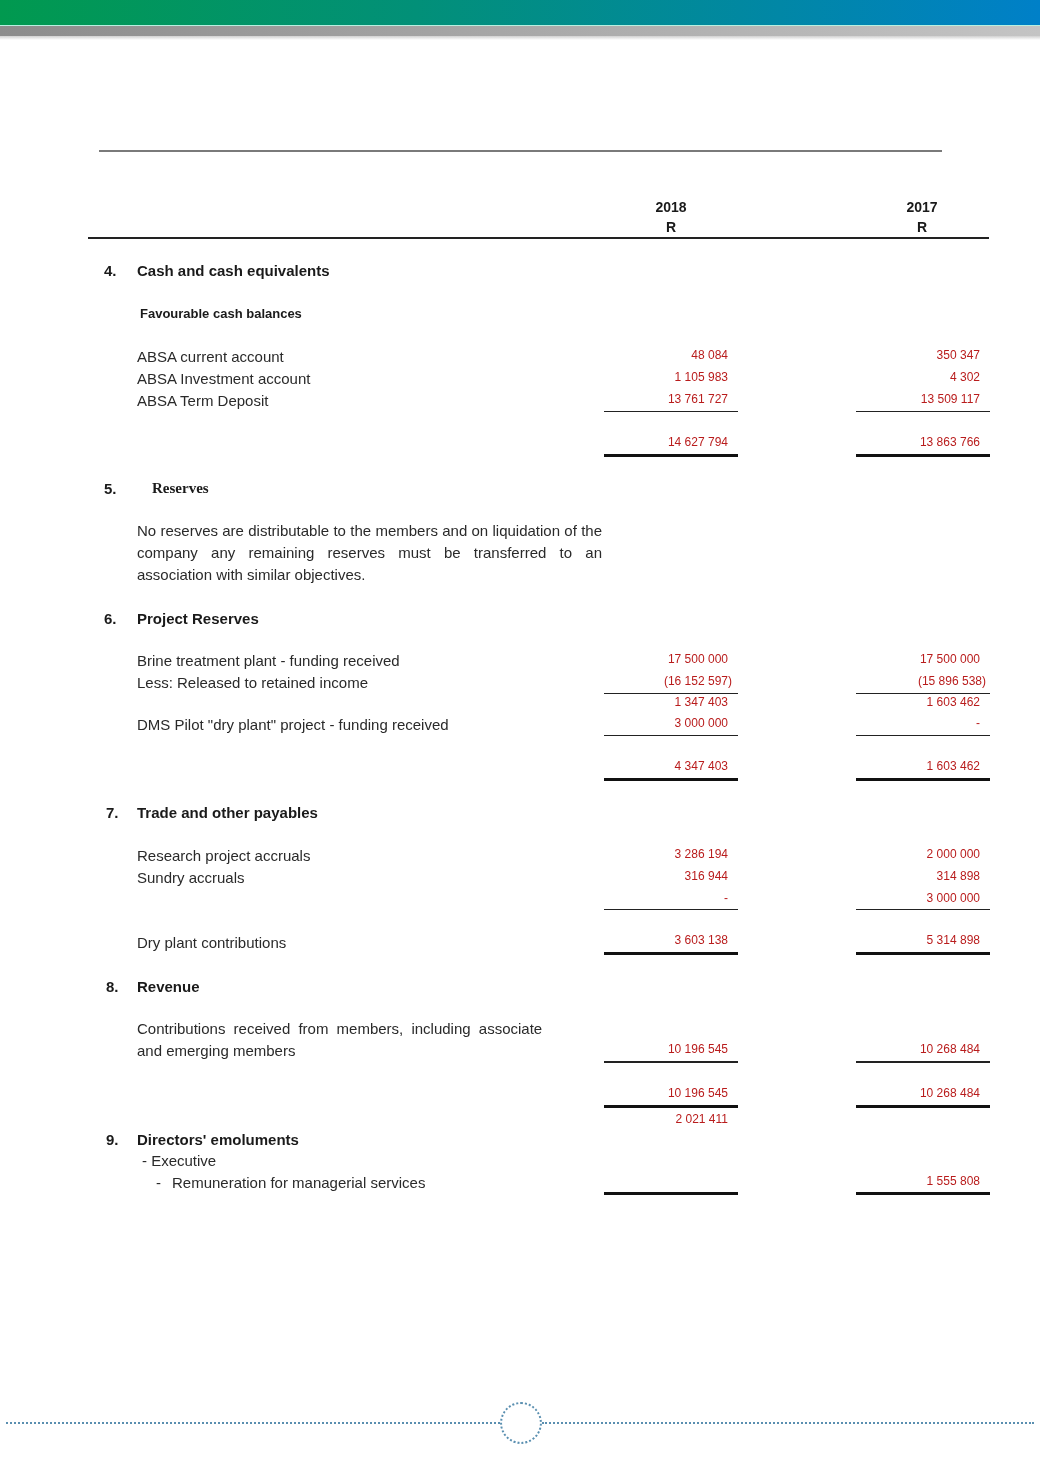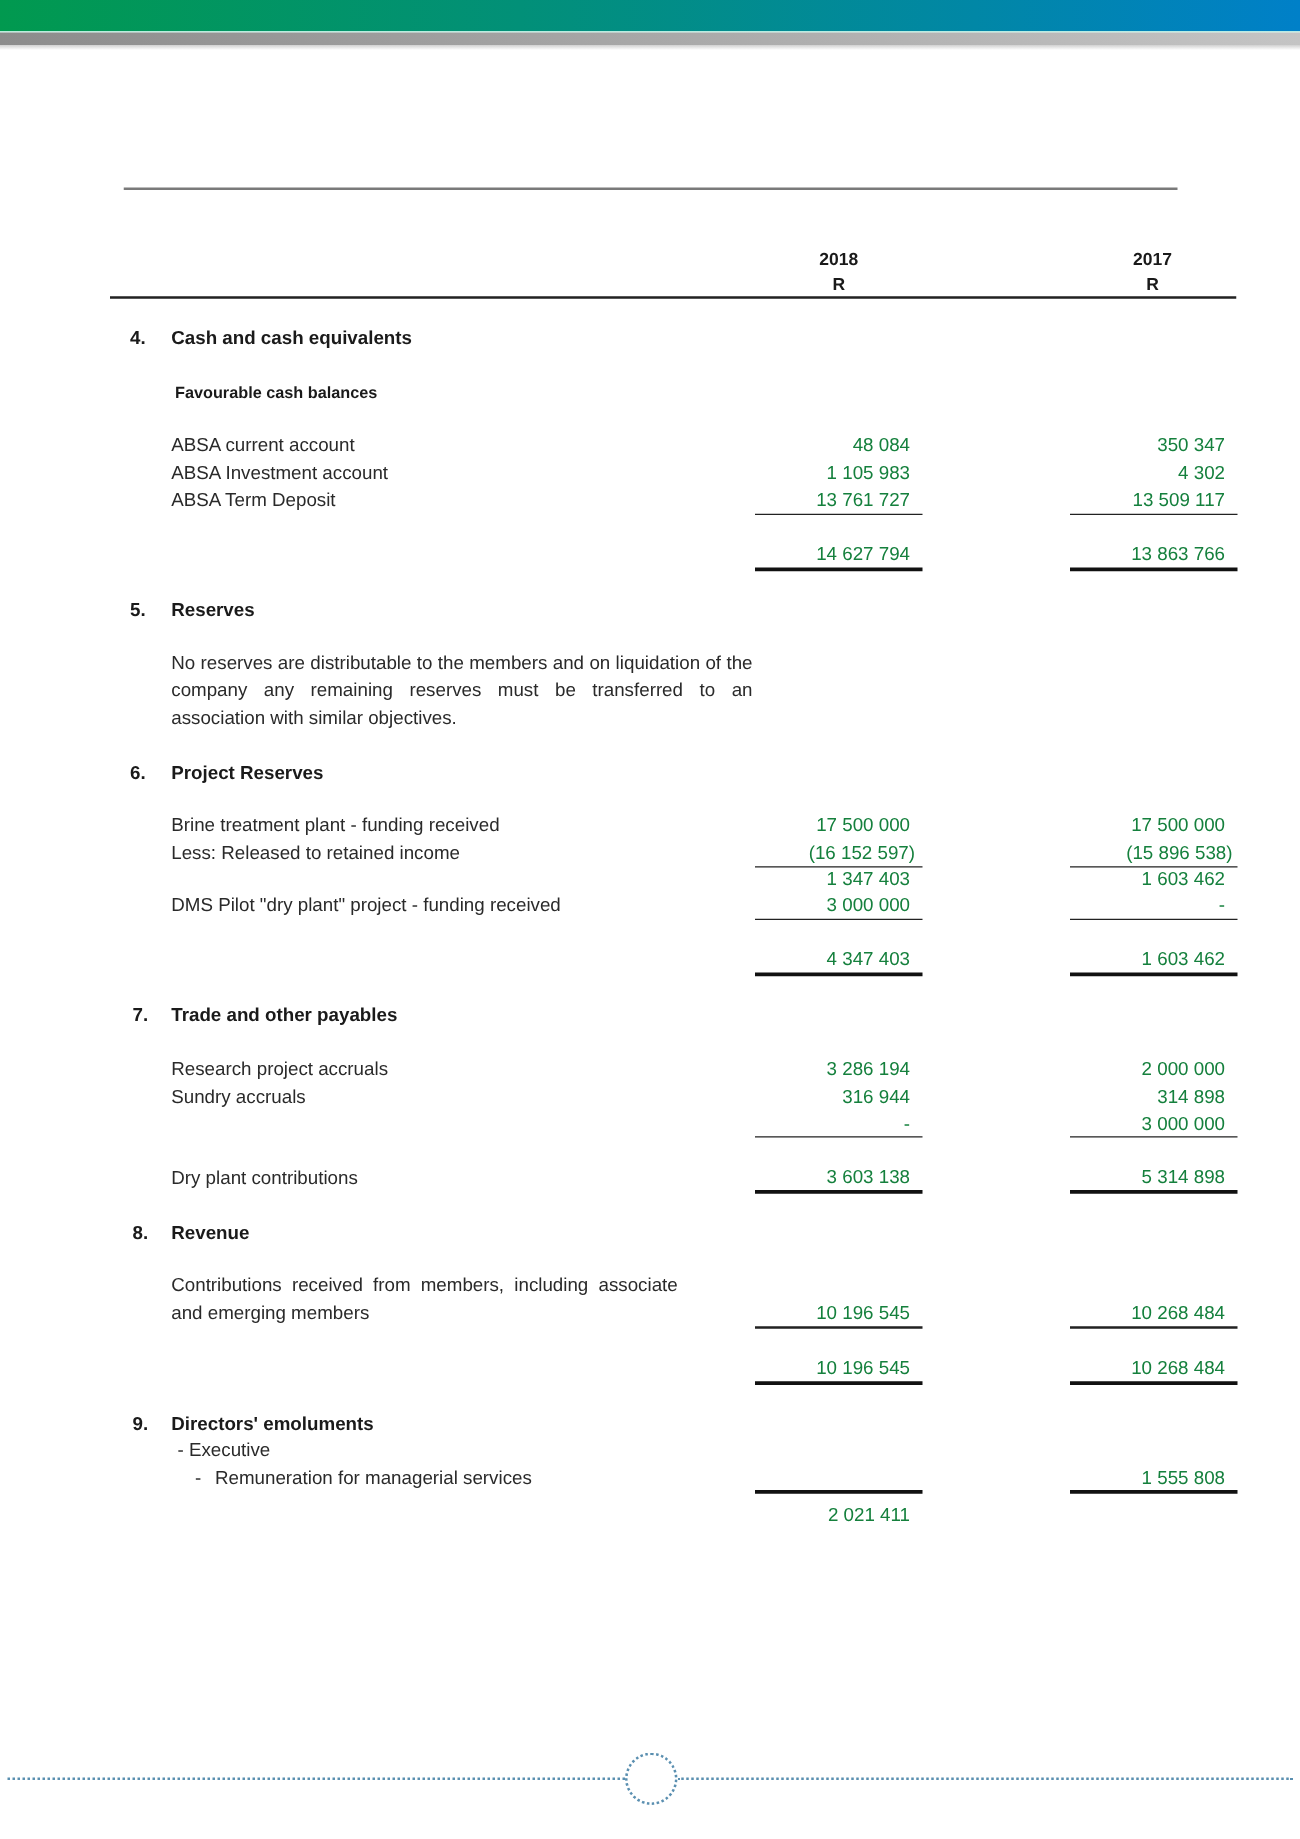--- a/index.html
+++ b/index.html
@@ -19,21 +19,21 @@
   .col-head { position: absolute; width: 120px; text-align: center; font-weight: bold; font-size: 14px; line-height: 20px; }
   .col-2018 { left: 611px; top: 197px; }
   .col-2017 { left: 862px; top: 197px; }
   .head-rule { position: absolute; left: 88px; top: 237px; width: 901px; height: 2px; background: #222; }
 
   .abs { position: absolute; white-space: nowrap; }
   .sec-num { font-weight: bold; font-size: 15px; }
   .sec-title { font-weight: bold; font-size: 15px; }
   .sub-title { font-weight: bold; font-size: 13px; }
   .label { font-size: 15px; color: #2a2a2a; }
-  .val { position: absolute; text-align: right; font-size: 15px; color: #15803d; white-space: nowrap; }
+  .val { position: absolute; text-align: right; font-size: 12px; color: #b91c1c; white-space: nowrap; }
   .v18 { right: 312px; }
   .v17 { right: 60px; }
   .ul18 { position: absolute; left: 604px; width: 134px; height: 1px; background: #222; }
   .ul17 { position: absolute; left: 856px; width: 134px; height: 1px; background: #222; }
   .dul18 { position: absolute; left: 604px; width: 134px; height: 3px; background: #111; }
   .dul17 { position: absolute; left: 856px; width: 134px; height: 3px; background: #111; }
 
   .para { position: absolute; left: 137px; top: 520px; width: 465px; font-size: 15px; line-height: 22px;
     text-align: justify; color: #2a2a2a; }
 
@@ -90,21 +90,21 @@
   <div>
     <div class="val v18" style="top:435px;">14 627 794</div>
     <div class="val v17" style="top:435px;">13 863 766</div>
   </div>
   <div class="dul18" style="top:454px;"></div>
   <div class="dul17" style="top:454px;"></div>
 </div>
 
 <div>
   <div class="abs sec-num" style="left:104px;top:480px;">5.</div>
-  <div class="abs sec-title" style="left:137px;top:480px;">Reserves</div>
+  <div class="abs sec-title" style="left:152px;top:480px;font-family:Liberation Serif, serif;">Reserves</div>
   <div class="para">No reserves are distributable to the members and on liquidation of the company any remaining reserves must be transferred to an association with similar objectives.</div>
 </div>
 
 <div>
   <div class="abs sec-num" style="left:104px;top:610px;">6.</div>
   <div class="abs sec-title" style="left:137px;top:610px;">Project Reserves</div>
 
   <div>
     <div class="abs label" style="left:137px;top:652px;">Brine treatment plant - funding received</div>
     <div class="val v18" style="top:652px;">17 500 000</div>
@@ -189,21 +189,21 @@
 </div>
 
 <div>
   <div class="abs sec-num" style="left:106px;top:1131px;">9.</div>
   <div class="abs sec-title" style="left:137px;top:1131px;">Directors' emoluments</div>
   <div class="abs label" style="left:142px;top:1152px;">- Executive</div>
 
   <div>
     <div class="abs label" style="left:156px;top:1174px;">-</div>
     <div class="abs label" style="left:172px;top:1174px;">Remuneration for managerial services</div>
-    <div class="val v18" style="top:1204px;text-align:center;">2 021 411</div>
+    <div class="val v18" style="top:1112px;text-align:center;">2 021 411</div>
     <div class="val v17" style="top:1174px;">1 555 808</div>
   </div>
   <div class="dul18" style="top:1192px;"></div>
   <div class="dul17" style="top:1192px;"></div>
 </div>
 
 <div class="footer-line-l"></div>
 <div class="footer-circle"></div>
 <div class="footer-line-r"></div>
 

